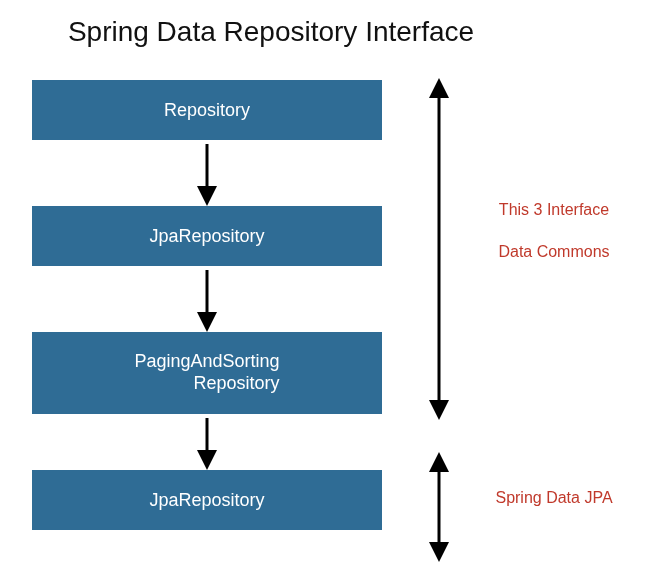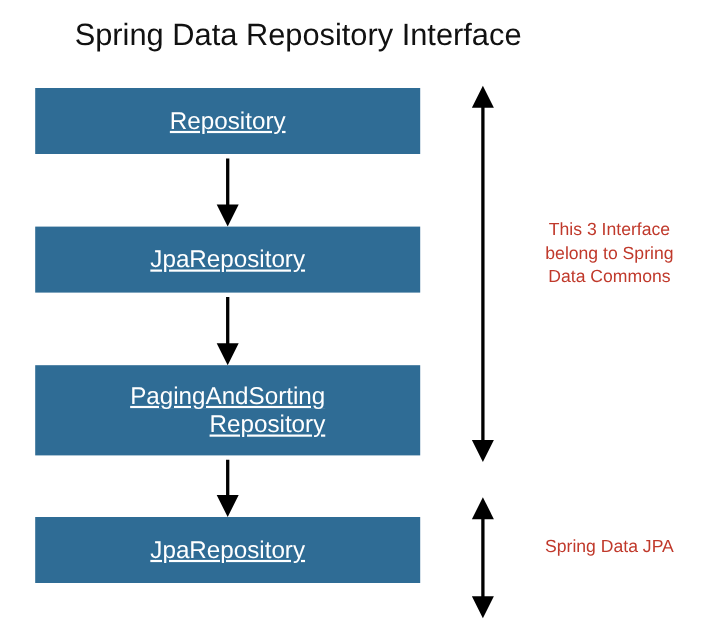--- a/index.html
+++ b/index.html
@@ -27,27 +27,26 @@
     color: #111;
     margin-left: 21px;
   }
   .box {
     position: absolute;
     left: 32px;
     width: 350px;
     height: 60px;
     background: #2f6c95;
     color: #fff;
-    font-size: 22px;
+    font-size: 18px;
     font-weight: 400;
     display: flex;
     align-items: center;
     justify-content: center;
     text-align: center;
-    text-decoration: underline;
   }
   .box.tall {
     height: 82px;
     line-height: 1.2;
   }
   .explain {
     position: absolute;
     color: #c0392b;
     font-size: 16px;
     line-height: 1.3;
@@ -109,19 +108,19 @@
     </defs>
     <line x1="17" y1="14" x2="17" y2="336" stroke="#000" stroke-width="3" marker-start="url(#ah-gen)" marker-end="url(#ah-gen)"></line>
   </svg>
 
   <svg class="connector" style="left:422px; top:448px;" width="34" height="118">
     <line x1="17" y1="14" x2="17" y2="104" stroke="#000" stroke-width="3" marker-start="url(#ah-gen)" marker-end="url(#ah-gen)"></line>
   </svg>
 
   <div class="explain" style="left:470px; top:200px; width:168px;">
     <span>This 3 Interface</span><br>
-    <span>belong to Spring</span><br>
+    <br>
     <span>Data Commons</span>
   </div>
 
   <div class="explain" style="left:470px; top:488px; width:168px;">Spring Data JPA</div>
 
 </div>
 
 </body></html>

